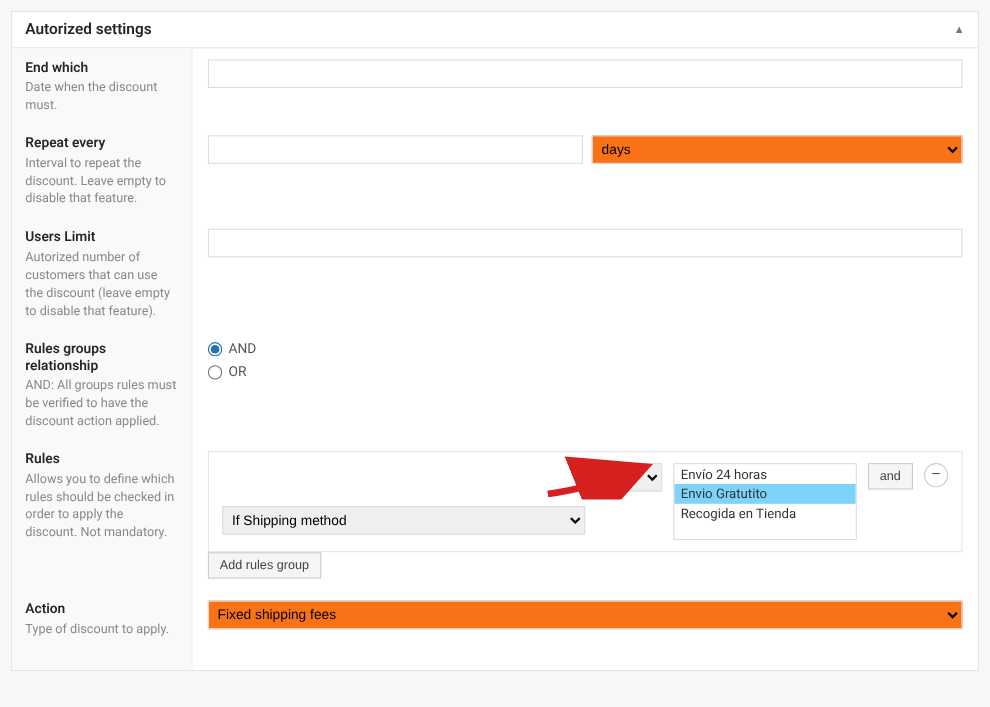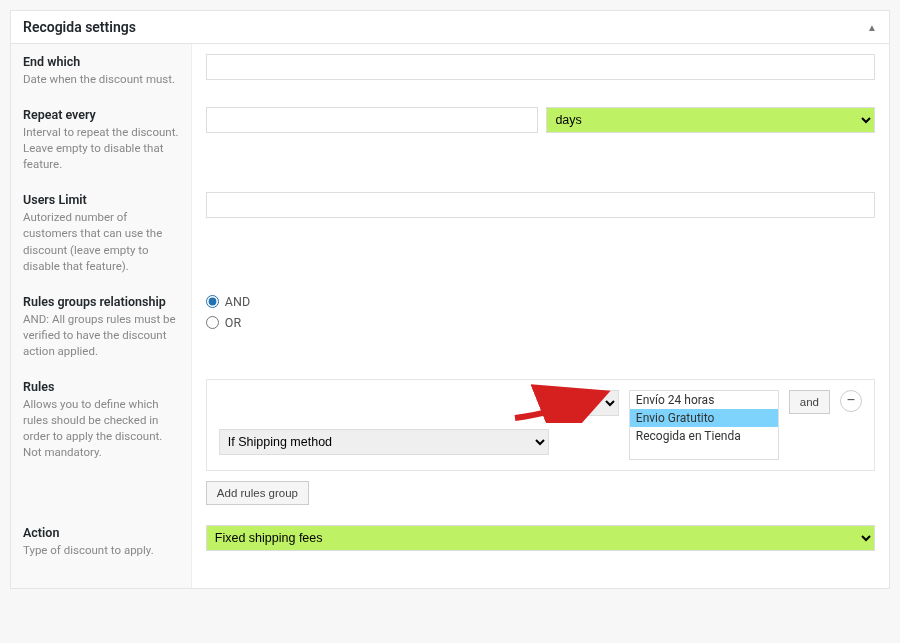--- a/index.html
+++ b/index.html
@@ -61,38 +61,38 @@
     padding:3px 6px;
     border:1px solid #ddd;
     background:#fff;
     font-size:12.5px;
     color:#333;
   }
   select.full {
     width:100%;
     height:26px;
     border:1px solid #ddd;
-    background:#bef264;
+    background:#f97316;
     font-size:12.5px;
     padding:2px 4px;
   }
   .repeat-row { display:flex; gap:8px; }
   .repeat-row input { flex:1; }
   .repeat-row select { flex:1; }
   .radio-row { display:flex; align-items:center; gap:6px; margin-bottom:6px; font-size:12.5px; color:#555;}
   .radio-row input[type=radio] { accent-color:#2271b1; }
   .rule-box {
     border:1px solid #e5e5e5;
     padding:10px 12px;
   }
   .rule-line { display:flex; align-items:flex-start; gap:10px; position:relative;}
   .rule-line select.cond { width:330px; height:26px; border:1px solid #ddd; padding:2px 4px; font-size:12.5px;margin-top:39px;}
   .rule-line select.op { width:60px; height:26px; border:1px solid #ddd; padding:2px 4px; font-size:12.5px;}
   .ms-box {
-    width:150px;
+    width:167px;
     height:70px;
     border:1px solid #ddd;
     background:#fff;
     overflow-y:scroll;
     font-size:12px;
   }
   .ms-box .opt { padding:2px 6px; color:#333; white-space:nowrap; cursor:default;}
   .ms-box .opt.sel { background:#7dd3fc; }
   .btn-small {
     height:24px;
@@ -107,35 +107,35 @@
     width:22px; height:22px;
     border:1px solid #ccc;
     border-radius:50%;
     background:#fff;
     font-size:14px;
     line-height:18px;
     text-align:center;
     color:#555;
     cursor:pointer;
   }
-  .add-group-row { margin-top:10px; }
+  .add-group-row { }
   
   .arrow {
     position:absolute;
     pointer-events:none;
     z-index:50;
   }
   .arrow svg { display:block; }
 </style>
 </head>
 <body>
 
 <div class="panel">
   <div class="panel-header">
-    <h2>Recogida settings</h2>
+    <h2>Autorized settings</h2>
     <span class="collapse-icon">▲</span>
   </div>
 
   <table class="form-table">
 
     <tbody>
 
     <tr>
       <td class="lbl">
         <div class="lbl-title">End which</div>

